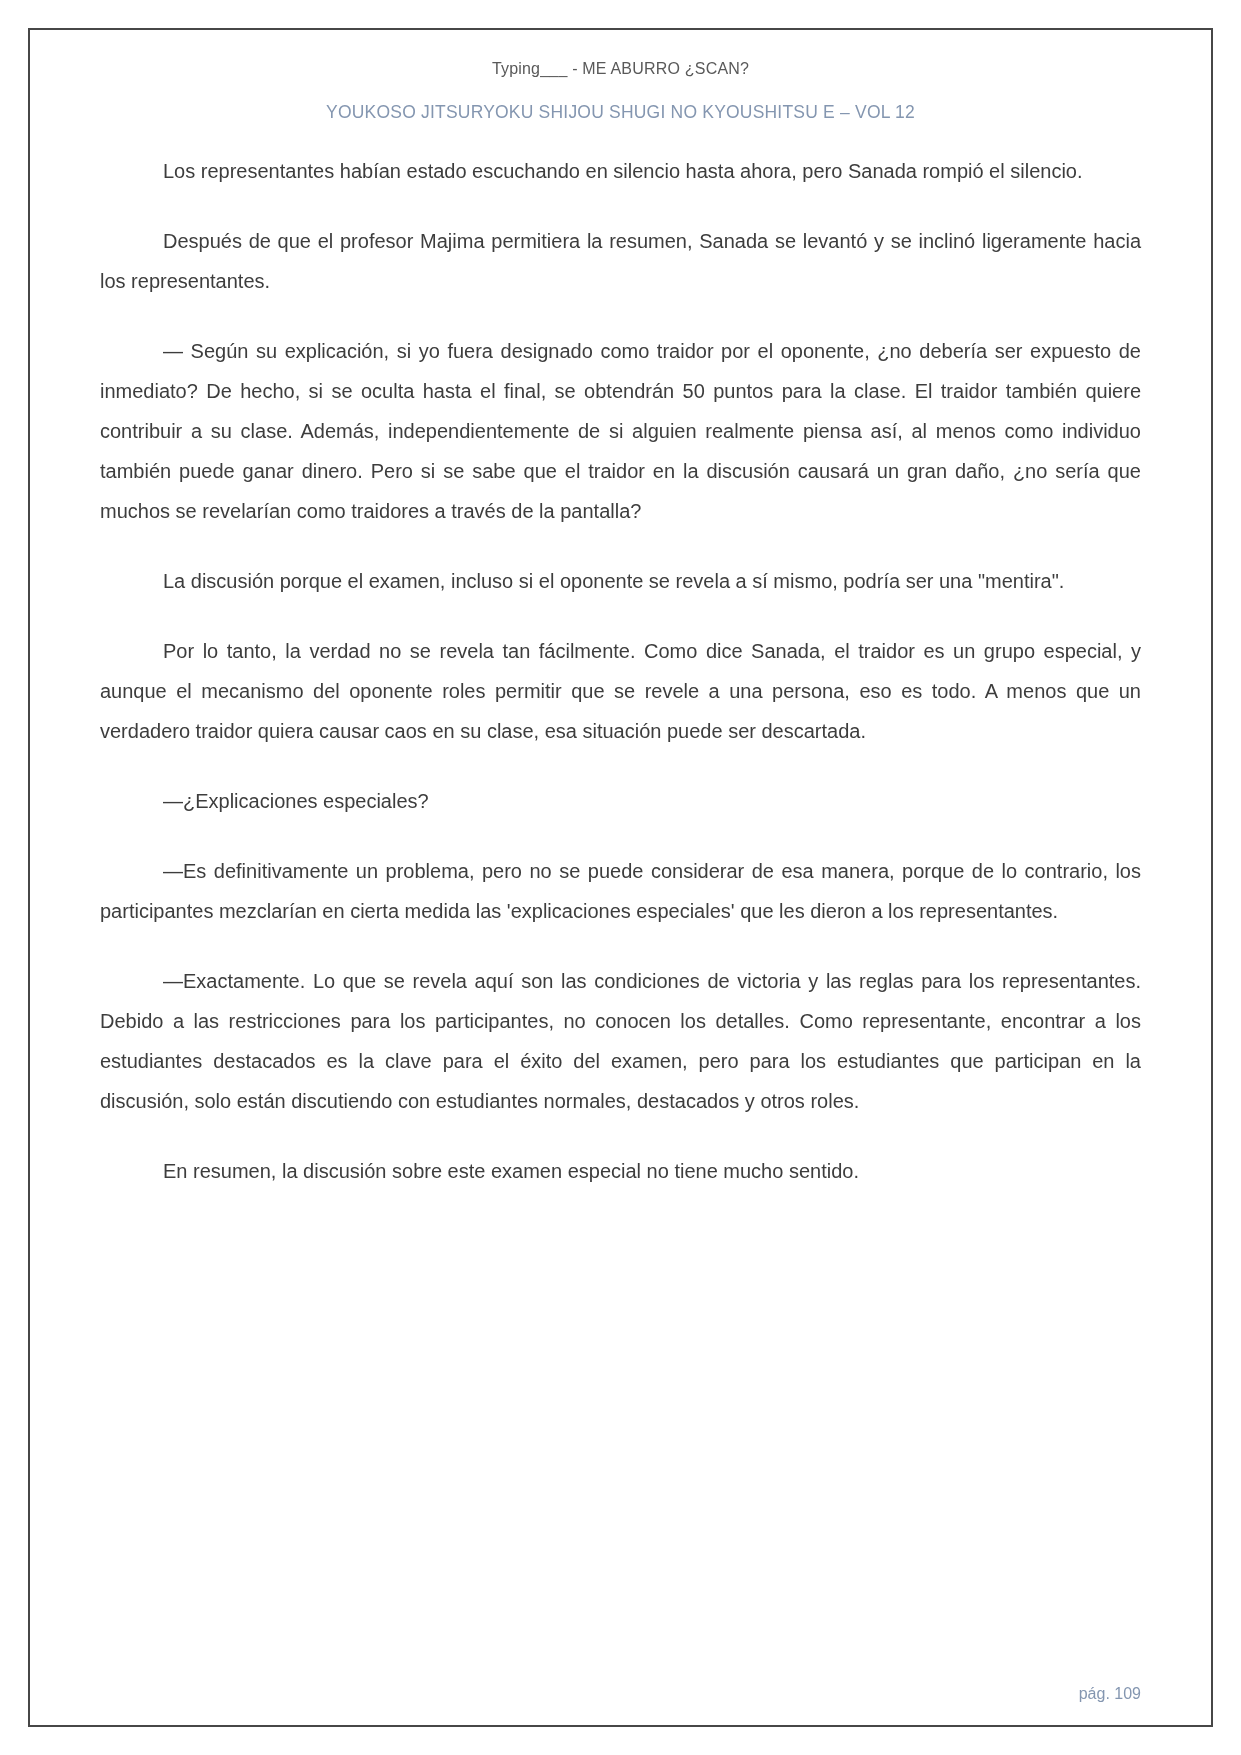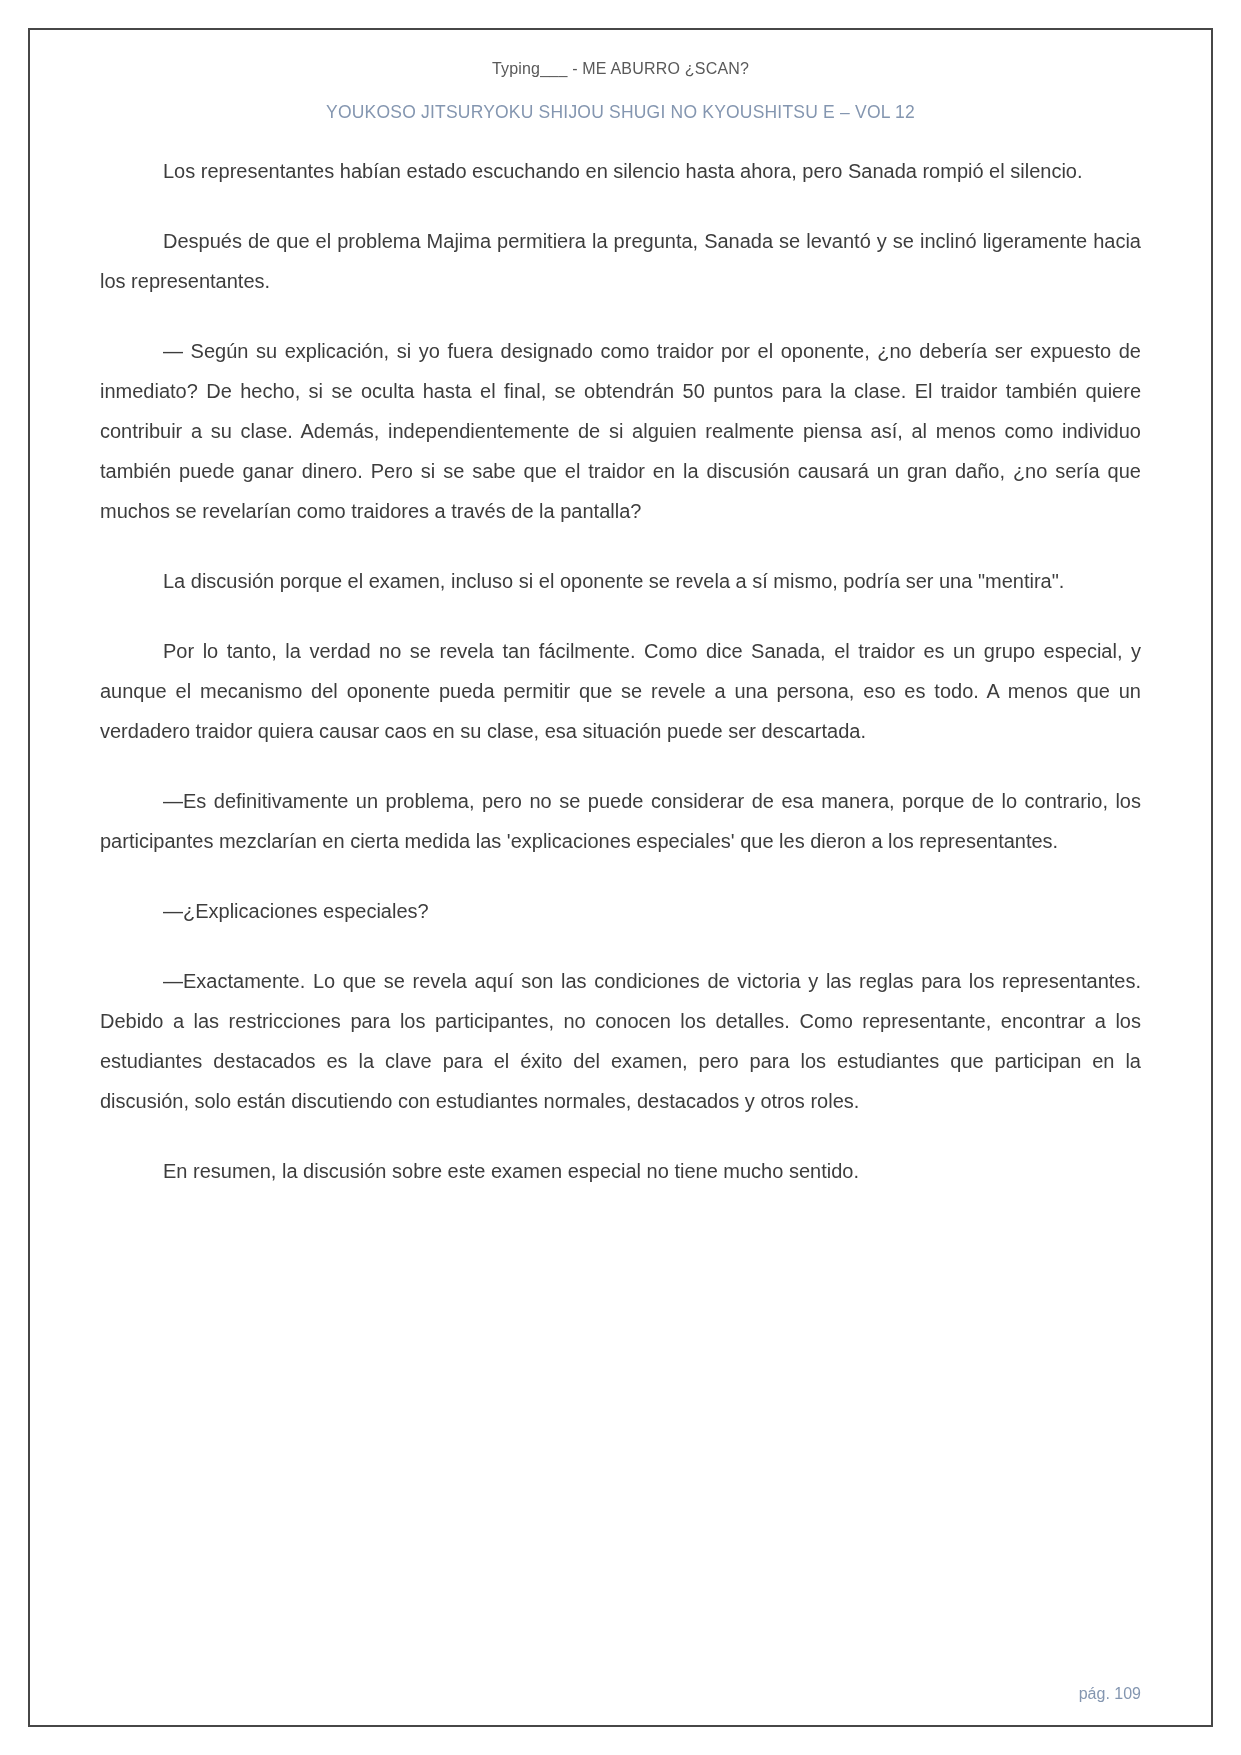--- a/index.html
+++ b/index.html
@@ -64,26 +64,26 @@
 <div class="canvas">
   <div class="page-border">
 
     <div class="page-header">
       <div class="header-line-1">Typing___ - ME ABURRO ¿SCAN?</div>
       <div class="header-line-2">YOUKOSO JITSURYOKU SHIJOU SHUGI NO KYOUSHITSU E – VOL 12</div>
     </div>
 
     <div class="document-body">
       <p>Los representantes habían estado escuchando en silencio hasta ahora, pero Sanada rompió el silencio.</p>
-      <p>Después de que el problema Majima permitiera la pregunta, Sanada se levantó y se inclinó ligeramente hacia los representantes.</p>
+      <p>Después de que el profesor Majima permitiera la resumen, Sanada se levantó y se inclinó ligeramente hacia los representantes.</p>
       <p>— Según su explicación, si yo fuera designado como traidor por el oponente, ¿no debería ser expuesto de inmediato? De hecho, si se oculta hasta el final, se obtendrán 50 puntos para la clase. El traidor también quiere contribuir a su clase. Además, independientemente de si alguien realmente piensa así, al menos como individuo también puede ganar dinero. Pero si se sabe que el traidor en la discusión causará un gran daño, ¿no sería que muchos se revelarían como traidores a través de la pantalla?</p>
       <p>La discusión porque el examen, incluso si el oponente se revela a sí mismo, podría ser una "mentira".</p>
-      <p>Por lo tanto, la verdad no se revela tan fácilmente. Como dice Sanada, el traidor es un grupo especial, y aunque el mecanismo del oponente pueda permitir que se revele a una persona, eso es todo. A menos que un verdadero traidor quiera causar caos en su clase, esa situación puede ser descartada.</p>
+      <p>Por lo tanto, la verdad no se revela tan fácilmente. Como dice Sanada, el traidor es un grupo especial, y aunque el mecanismo del oponente roles permitir que se revele a una persona, eso es todo. A menos que un verdadero traidor quiera causar caos en su clase, esa situación puede ser descartada.</p>
+      <p>—¿Explicaciones especiales?</p>
       <p>—Es definitivamente un problema, pero no se puede considerar de esa manera, porque de lo contrario, los participantes mezclarían en cierta medida las 'explicaciones especiales' que les dieron a los representantes.</p>
-      <p>—¿Explicaciones especiales?</p>
       <p>—Exactamente. Lo que se revela aquí son las condiciones de victoria y las reglas para los representantes. Debido a las restricciones para los participantes, no conocen los detalles. Como representante, encontrar a los estudiantes destacados es la clave para el éxito del examen, pero para los estudiantes que participan en la discusión, solo están discutiendo con estudiantes normales, destacados y otros roles.</p>
       <p>En resumen, la discusión sobre este examen especial no tiene mucho sentido.</p>
     </div>
 
     <div class="page-footer">
       <span>pág. 109</span>
     </div>
 
   </div>
 </div>

